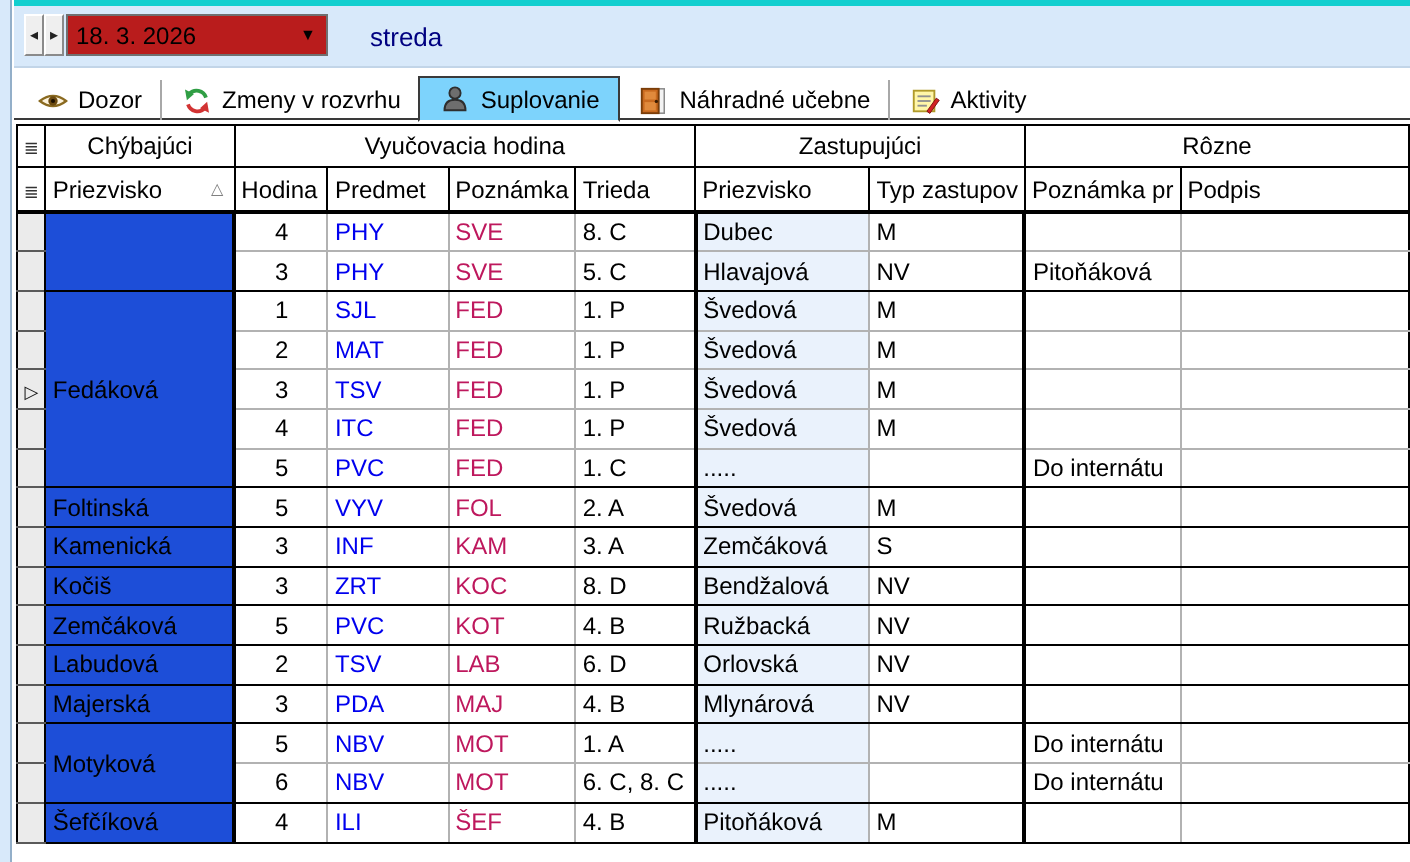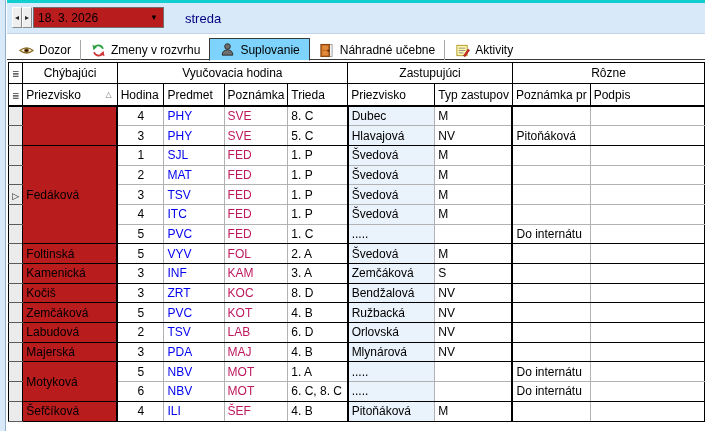--- a/index.html
+++ b/index.html
@@ -30,21 +30,21 @@
   .grid thead tr:first-child th{height:20px;text-align:center;}
   .grid thead tr:last-child th{height:21px;text-align:left;border-bottom:2px solid #000;}
   .grid td{font-size:12px;padding:0 3px;white-space:nowrap;overflow:hidden;border-bottom:1px solid #b2b2b2;box-sizing:border-box;}
   .grid tbody tr{height:19.7px;}
   .th-sel{text-align:center !important;padding:0 !important;}
   .sel-icon{font-size:9px;color:#333;}
   .hdr-flex{display:flex;justify-content:space-between;align-items:center;}
   .sort{font-size:8px;color:#808080;padding-right:2px;}
   .c-sel{background:#EBEBEB;border-right:1px solid #000;border-bottom:1px solid #5a5a5a !important;text-align:center;padding:0 !important;}
   .c-sel .marker{font-size:9px;color:#111;line-height:1;}
-  .c-name{background:#b91c1c;border-right:2px solid #000;border-bottom:1px solid #000 !important;vertical-align:middle;}
+  .c-name{background:#1d4ed8;border-right:2px solid #000;border-bottom:1px solid #000 !important;vertical-align:middle;}
   .c-hod{text-align:center;border-right:1px solid #b2b2b2;}
   .c-pre{color:#0000EE;border-right:1px solid #b2b2b2;}
   .c-vyu{color:#be185d;border-right:1px solid #b2b2b2;}
   .c-tri{border-right:2px solid #000;}
   .c-zas{background:#EAF2FC;border-right:1px solid #b2b2b2;}
   .c-typ{border-right:2px solid #000;}
   .c-poz{border-right:1px solid #b2b2b2;}
   .c-pod{border-right:0;}
   tr.gend td{border-bottom:1px solid #000;}
 </style>

